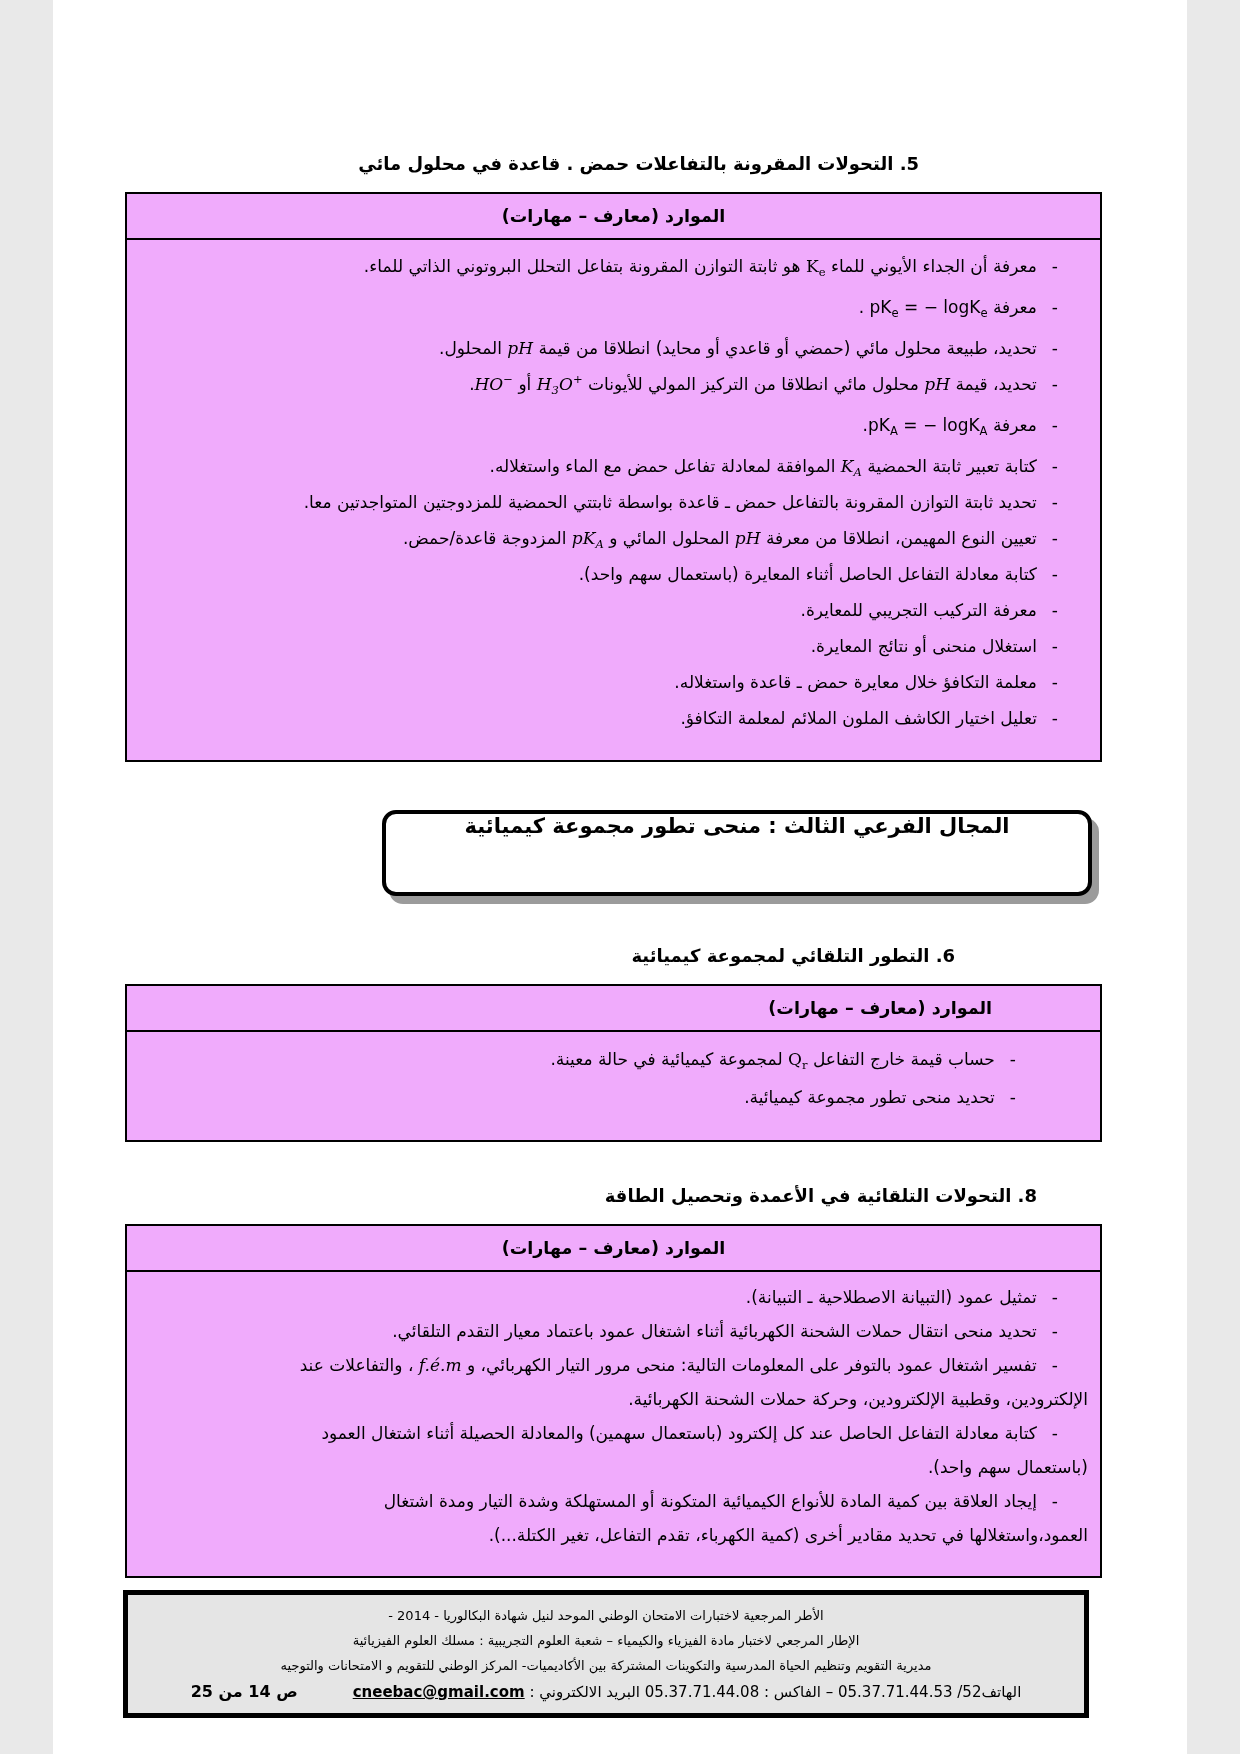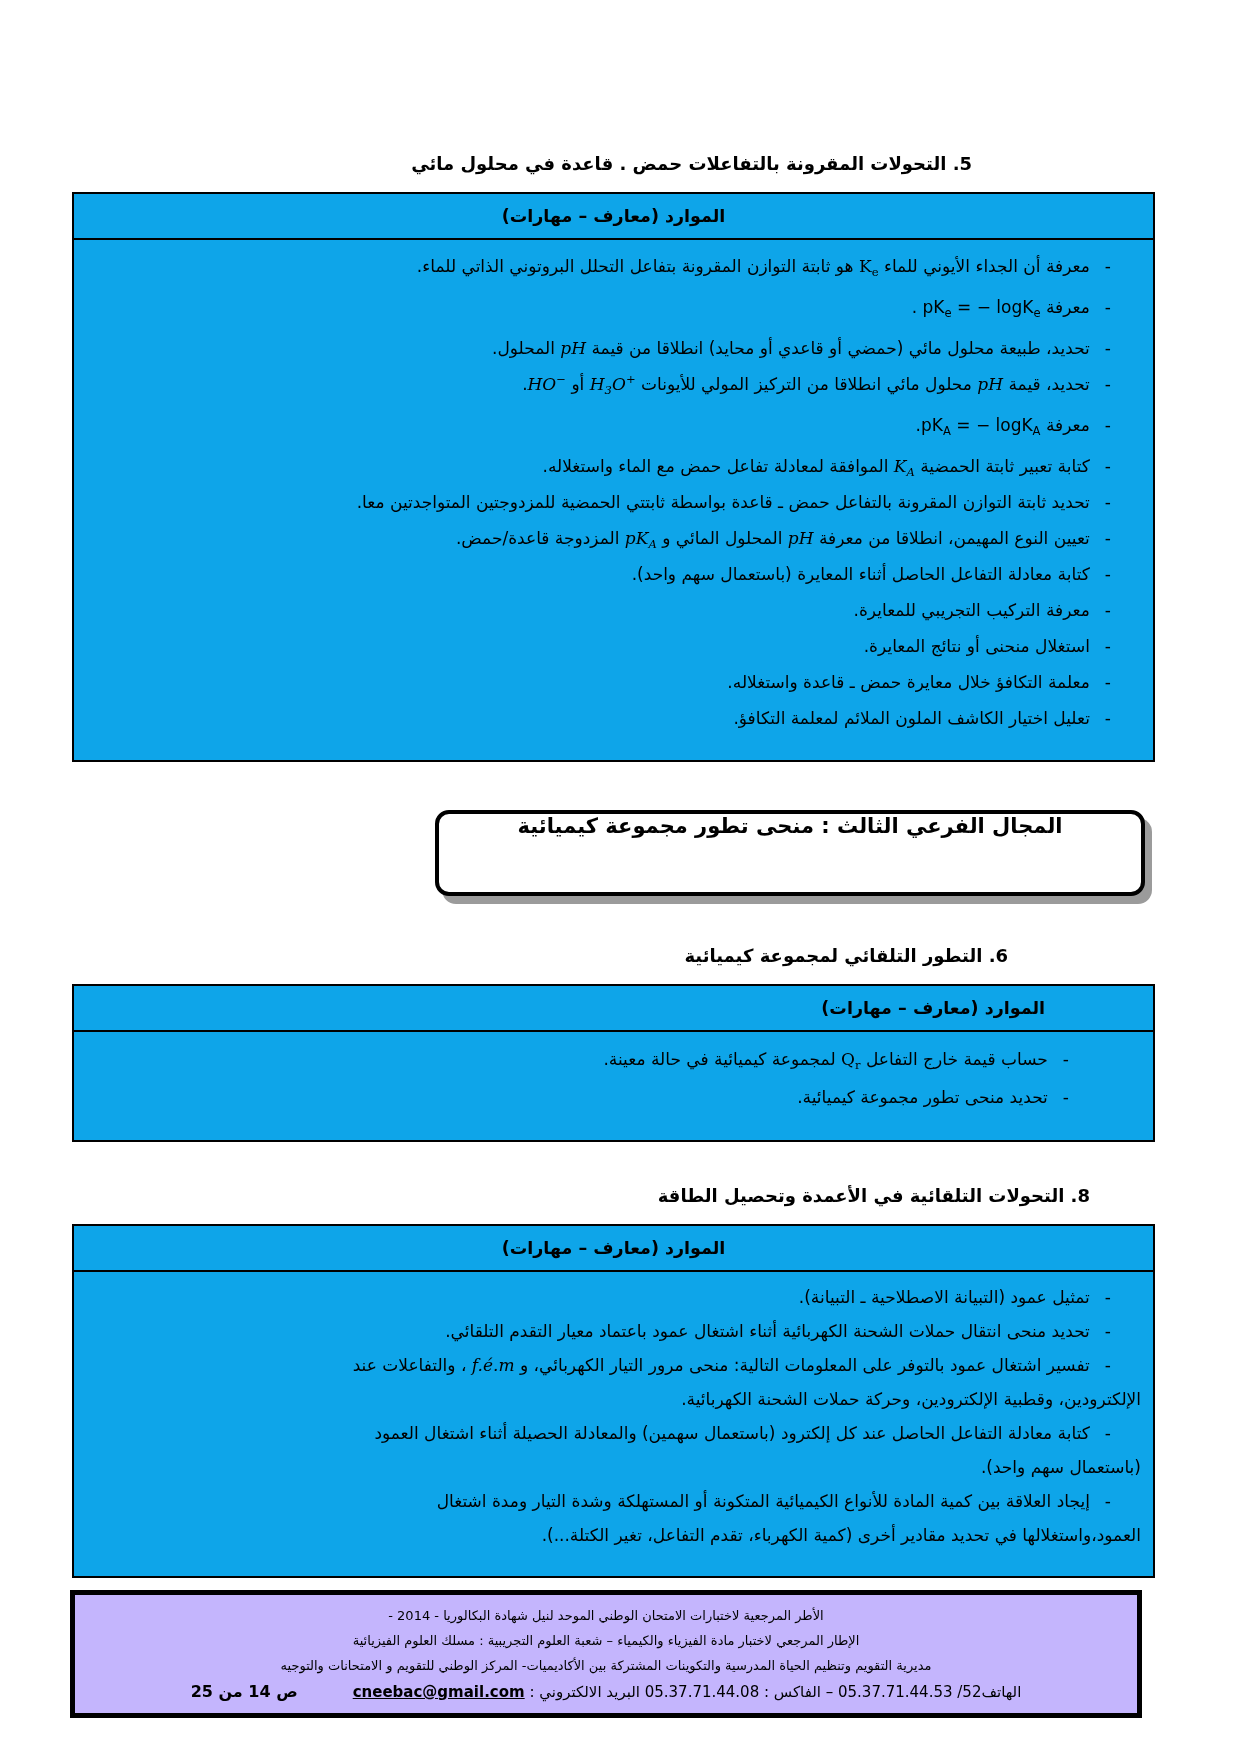--- a/index.html
+++ b/index.html
@@ -1,26 +1,26 @@
 <!DOCTYPE html>
 <html lang="ar" dir="rtl"><head>
 <meta charset="utf-8">
 <style>
   html,body{margin:0;padding:0;background:#e9e9e9;}
   .sheet{
-    position:relative;width:1240px;height:1754px;margin:0 auto;
+    position:relative;width:1134px;height:1754px;margin:0 auto;
     background:#ffffff;color:#000;direction:rtl;overflow:hidden;
     font-family:"DejaVu Sans",sans-serif;
   }
   .sec-title{font-weight:700;font-size:18px;line-height:28px;text-align:right;}
   #h5{margin:150px 268px 0 0;}
   #h6{margin:46px 232px 0 0;}
   #h7{margin:40px 150px 0 0;}
 
-  .rt{margin:14px 85px 0 72px;border:2px solid #000;background:#0ea5e9;}
+  .rt{margin:14px 85px 0 72px;border:2px solid #000;background:#f0abfc;}
   .rt-hd{
     height:44px;border-bottom:2px solid #000;
     display:flex;align-items:center;justify-content:center;
     font-weight:700;font-size:17.5px;
   }
   .rt-hd.offset-right{justify-content:flex-start;padding-right:108px;}
   .rt-body{padding:8px 12px 24px 14px;font-size:17px;line-height:36px;}
   #t7 .rt-body{line-height:34px;}
   .item{text-indent:30px;}
   #t6 .item{text-indent:72px;line-height:38px;}
@@ -36,21 +36,21 @@
   .domain-box{
     box-sizing:border-box;width:710px;height:86px;
     margin:48px 95px 0 auto;
     border:4px solid #000;border-radius:14px;
     box-shadow:7px 8px 0 #9b9b9b;
     display:flex;align-items:flex-start;justify-content:center;
     font-weight:700;font-size:21px;background:#fff;
   }
 
   .footer-box{
-    margin:12px 98px 0 70px;border:5px solid #000;background:#c4b5fd;
+    margin:12px 98px 0 70px;border:5px solid #000;background:#e5e5e5;
     padding:8px 12px 12px;text-align:center;
   }
   .fl{font-size:13px;line-height:25px;}
   .fl4{display:flex;justify-content:center;align-items:baseline;gap:55px;font-size:15px;margin-top:4px;}
   .fpage{font-size:16px;font-weight:700;white-space:nowrap;}
   .femail{font-weight:700;text-decoration:underline;color:#000;}
 </style>
 </head>
 <body>
 

